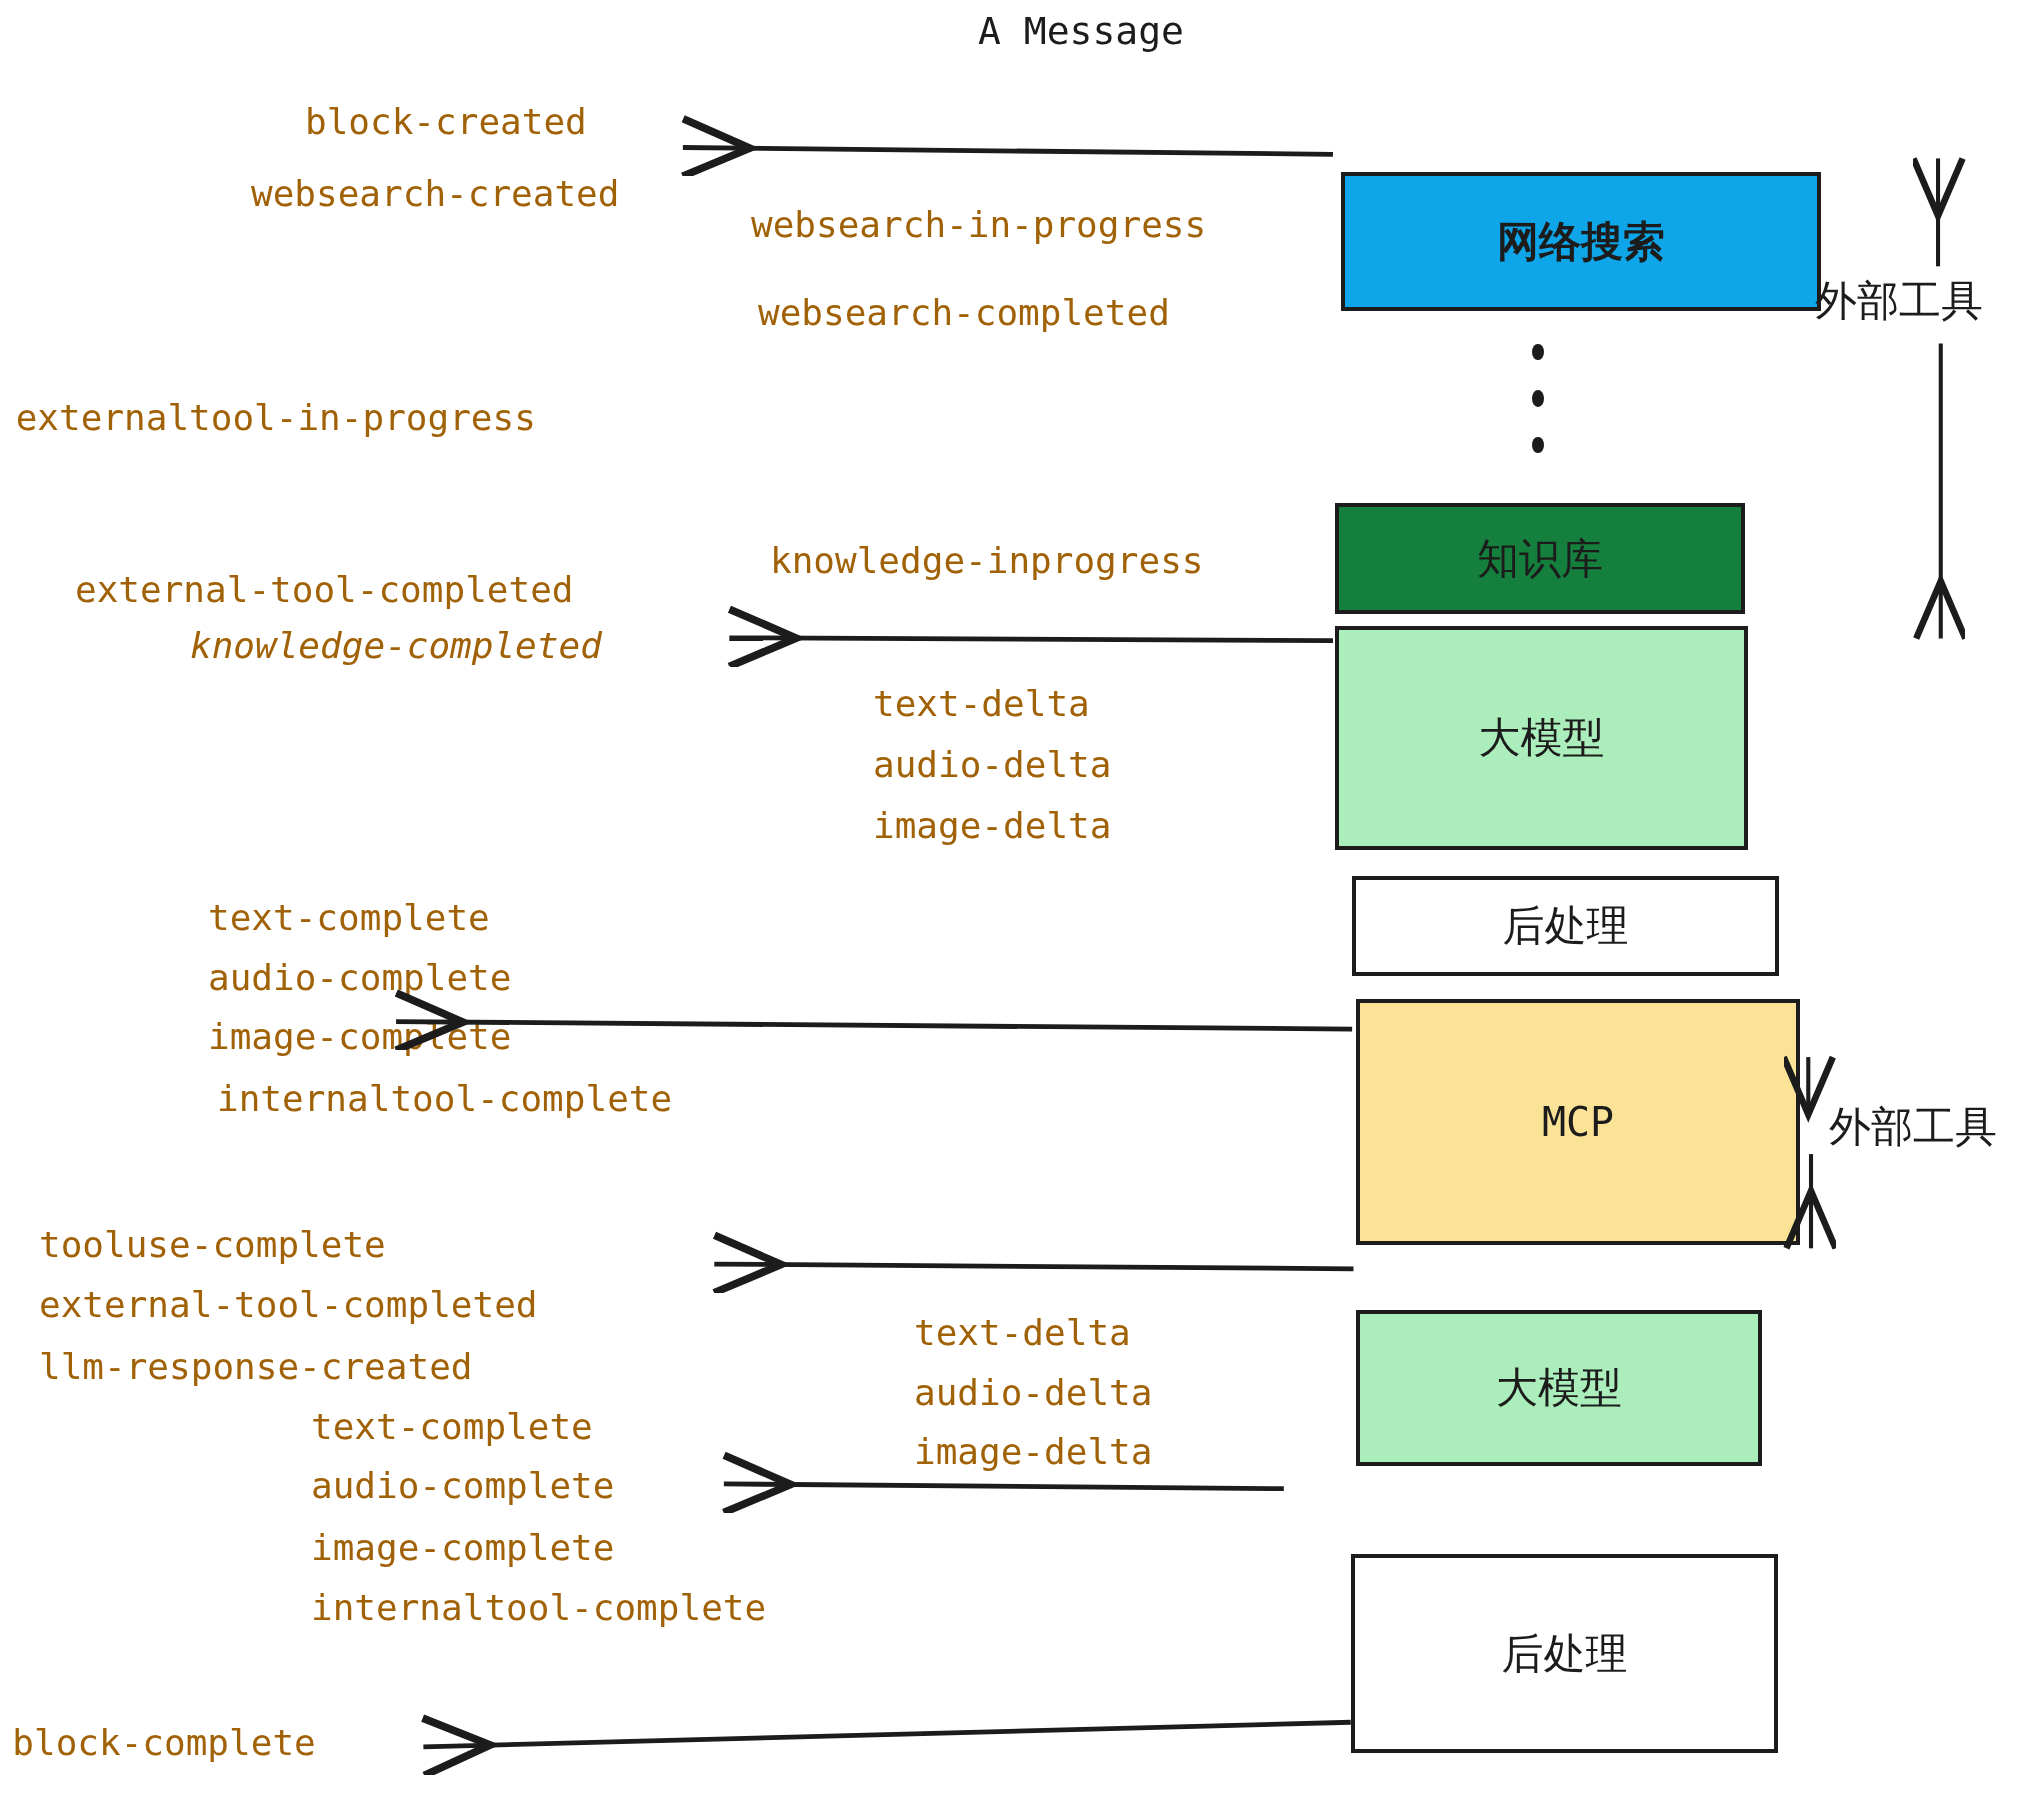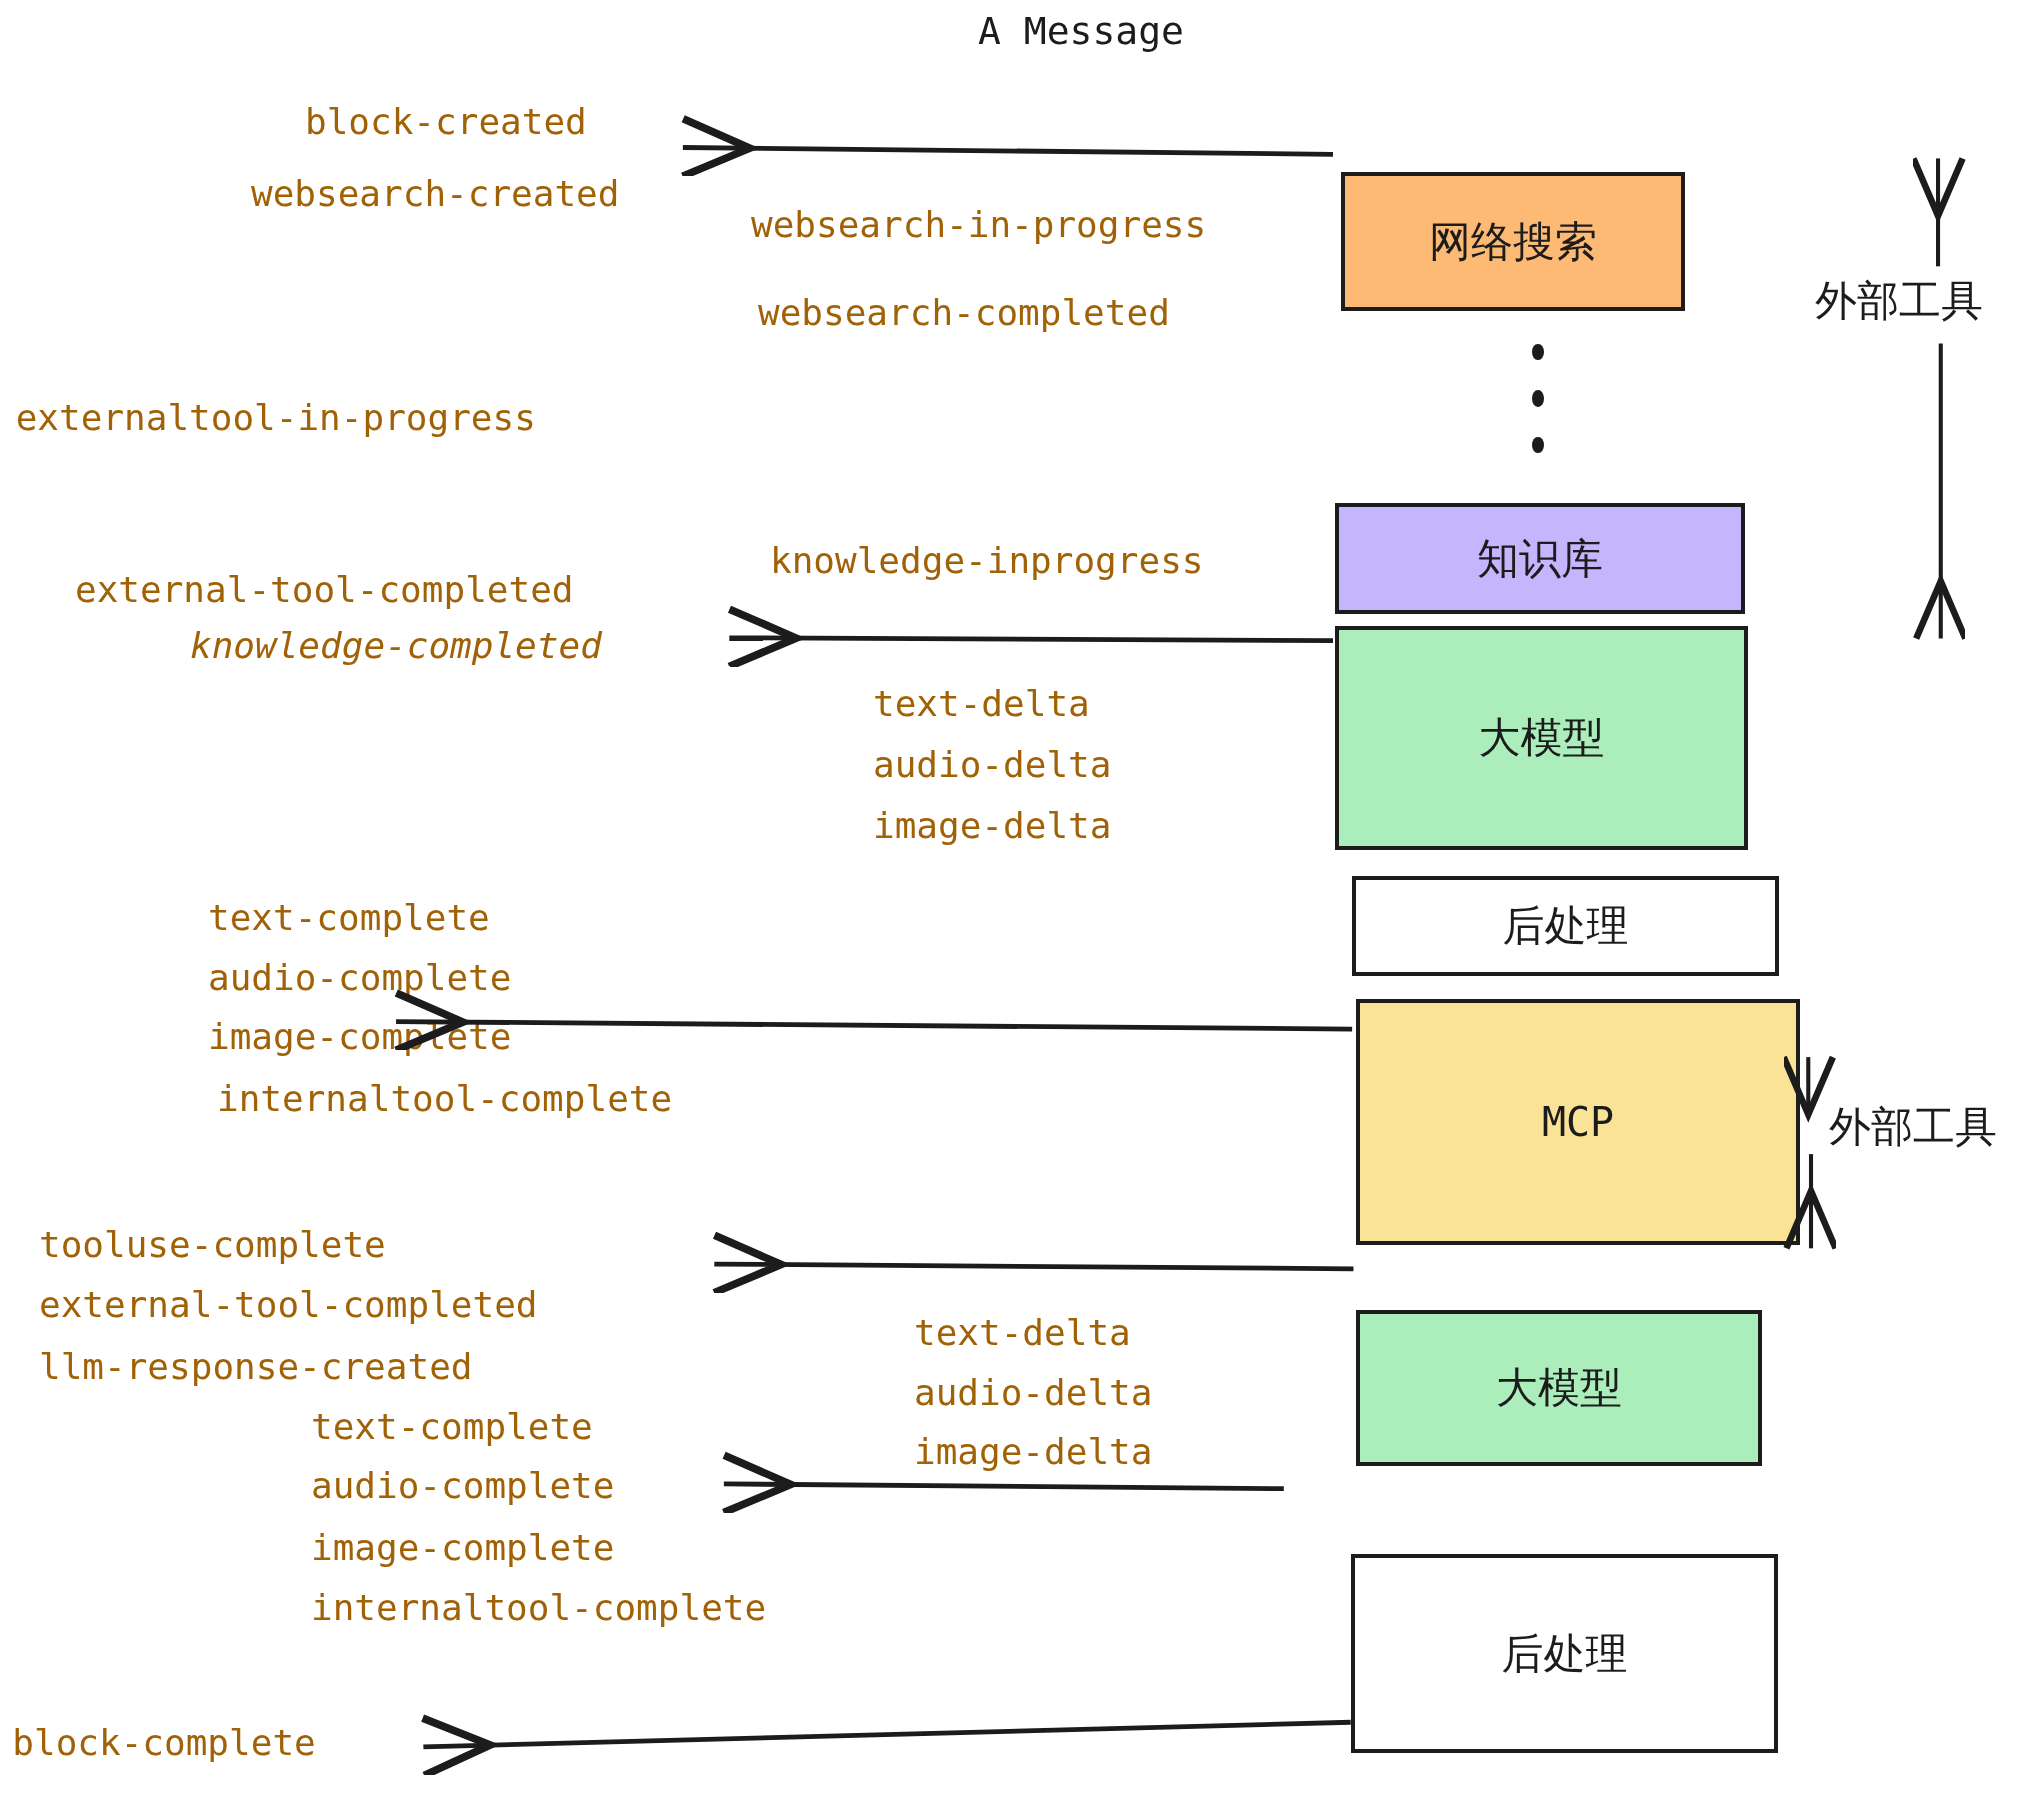--- a/index.html
+++ b/index.html
@@ -75,25 +75,25 @@
     pointer-events:none;
   }
 </style>
 </head>
 <body>
 
 <div id="canvas">
 
   <div class="title" style="left:978px; top:12.3px;">A Message</div>
 
-  <div class="box" style="left:1341px; top:172px; width:344px; height:139px; background:#fdba74;">
+  <div class="box" style="left:1341px; top:172px; width:480px; height:139px; background:#0ea5e9;font-weight:bold;">
     <span>网络搜索</span>
   </div>
 
-  <div class="box" style="left:1335px; top:503px; width:410px; height:111px; background:#c4b5fd;">
+  <div class="box" style="left:1335px; top:503px; width:410px; height:111px; background:#15803d;">
     <span>知识库</span>
   </div>
 
   <div class="box" style="left:1335px; top:626px; width:413px; height:224px; background:#abeebc;">
     <span>大模型</span>
   </div>
 
   <div class="box" style="left:1352px; top:876px; width:427px; height:100px; background:#ffffff;">
     <span>后处理</span>
   </div>

